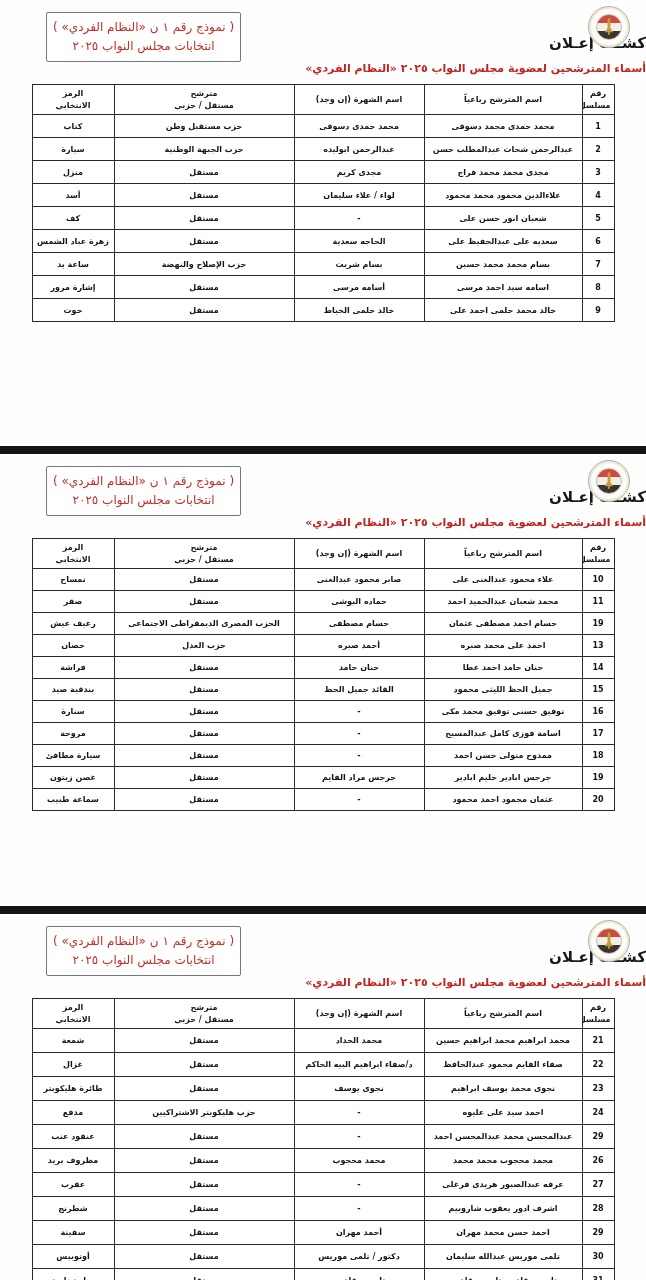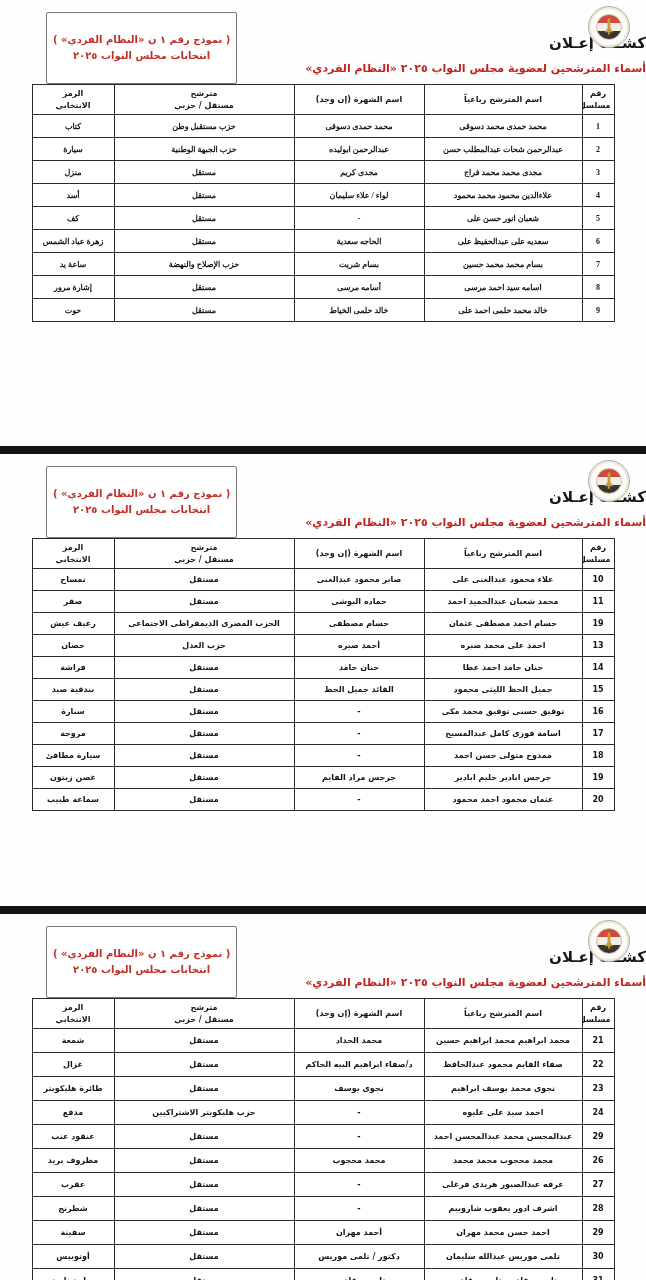--- a/index.html
+++ b/index.html
@@ -11,22 +11,22 @@
   .page {
     position: absolute; left: 0; width: 646px; background: #fefefe;
     direction: rtl;
   }
   #page1 { top: 0; height: 446px; }
   #page2 { top: 454px; height: 452px; }
   #page3 { top: 914px; height: 366px; }
 
   .form-box {
     position: absolute; left: 46px; top: 12px; direction: rtl;
-    border: 1px solid #777; border-radius: 2px; padding: 19px 6px;
-    text-align: center; color: #c03028; font-size: 10px; font-weight: bold;
+    border: 1px solid #777; border-radius: 2px; padding: 5px 6px;
+    text-align: center; color: #c03028; font-size: 12px; font-weight: normal;
     line-height: 1.6; background: #fff;
   }
   .emblem {
     position: absolute; right: 16px; top: 6px; width: 42px; height: 42px;
     border-radius: 50%; background: #fdfcf9; border: 1px solid #b5afa2;
     box-shadow: inset 0 0 0 2px #eee8dc;
   }
   .emblem-core {
     position: absolute; inset: 7px; border-radius: 50%; overflow: hidden;
     border: 1px solid #c6bfae;
@@ -54,21 +54,21 @@
     border-collapse: collapse; direction: rtl; margin: 9px auto 0;
     width: 582px; table-layout: fixed; background: #fff;
   }
   th, td {
     border: 1px solid #2a2a2a; font-weight: bold; text-align: center;
     vertical-align: middle; padding: 1px 3px; color: #141414;
     overflow: hidden;
   }
   th { font-size: 8px; height: 30px; line-height: 1.5; }
   td { font-size: 8px; }
-  #page1 td { height: 23px; font-family: Liberation Serif, serif; }
+  #page1 td { height: 23px; }
   #page2 td { height: 22px; margin-left: 33px; }
   #page3 td { height: 24px; margin-left: 19px; }
   col.c-serial { width: 32px; }
   col.c-name   { width: 158px; }
   col.c-fame   { width: 130px; }
   col.c-party  { width: 180px; }
   col.c-symbol { width: 82px; }
 </style>
 </head>
 <body>

